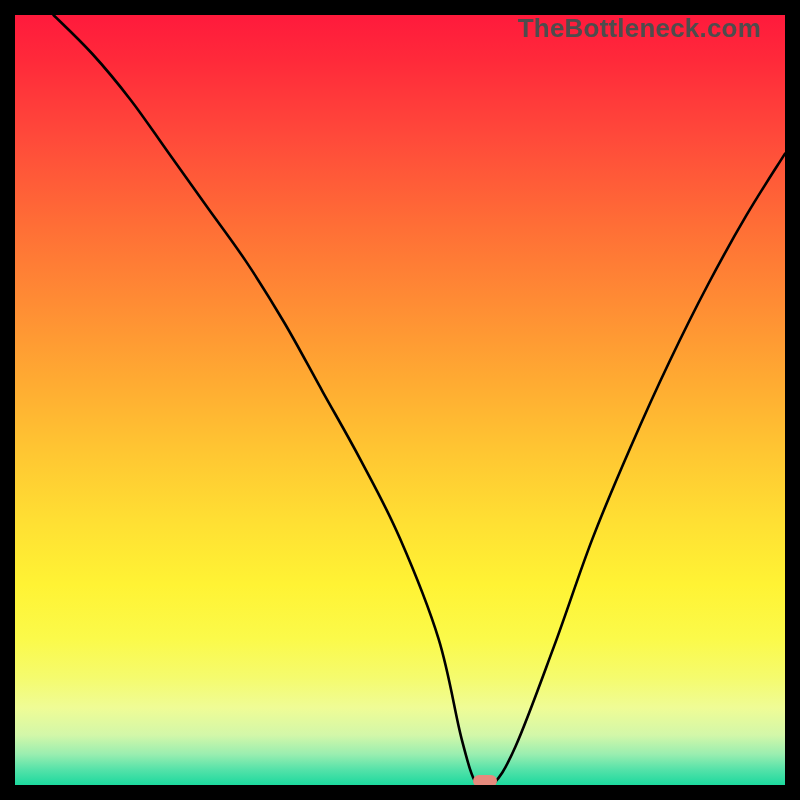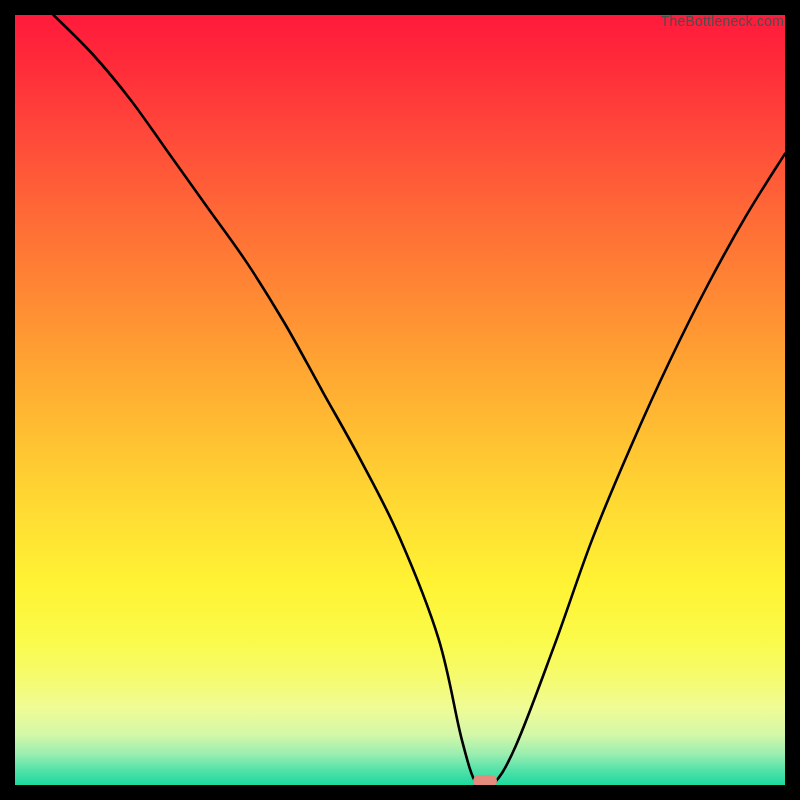--- a/index.html
+++ b/index.html
@@ -39,24 +39,24 @@
       #d3f7a9 93.5%,
       #9aeeb0 96%,
       #55e2a9 98%,
       #1cd99e 100%
     );
     overflow: hidden;
   }
   .watermark {
     position: absolute;
     top: -2px;
-    right: 1px;
+    right: 24px;
     color: #4d4d4d;
-    font-size: 14px;
-    font-weight: 400;
+    font-size: 26px;
+    font-weight: 700;
     letter-spacing: 0.2px;
     user-select: none;
   }
   .curve {
     position: absolute;
     left: 0;
     top: 0;
     width: 770px;
     height: 770px;
   }

